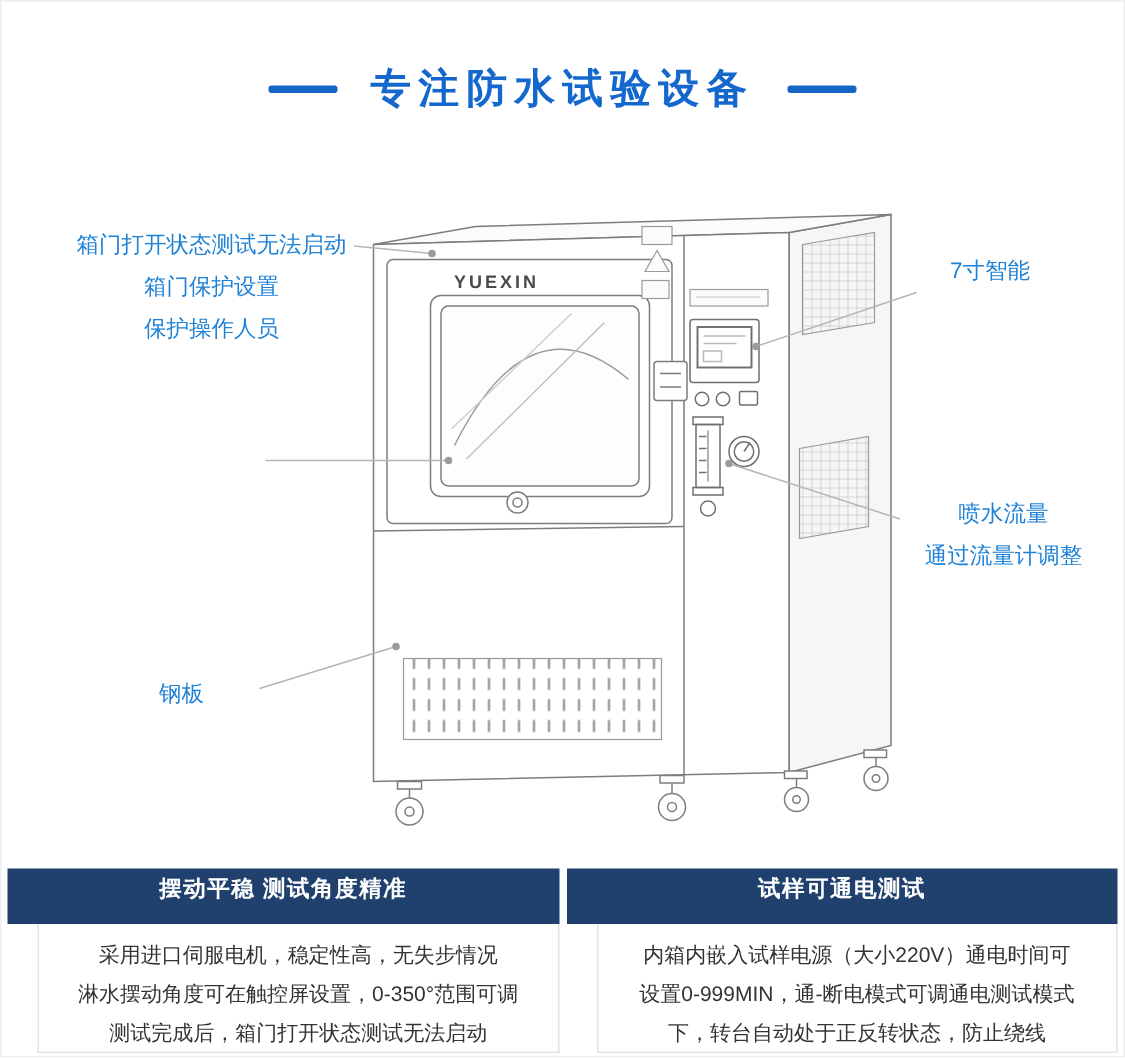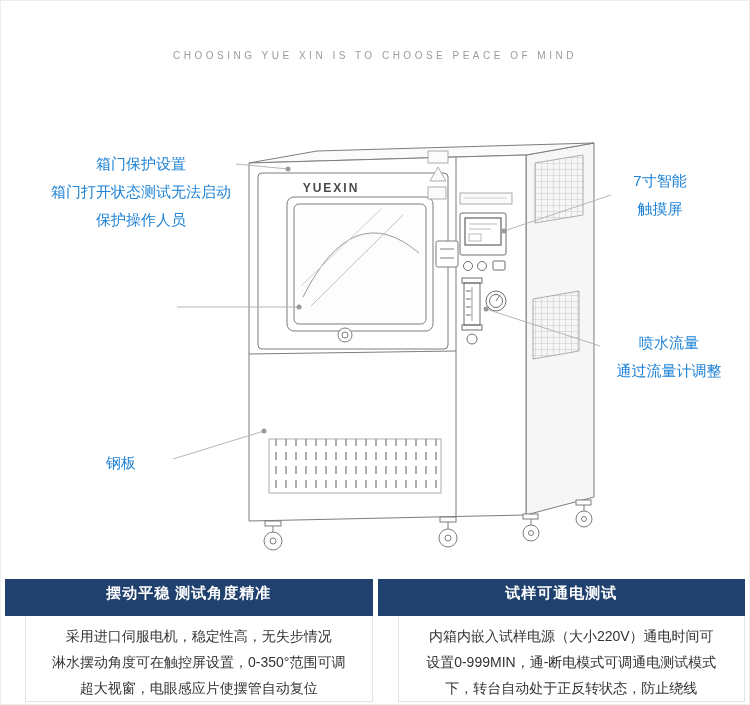--- a/index.html
+++ b/index.html
@@ -31,21 +31,25 @@
     flex:1; border:1px solid #e3e3e3; border-top:none; background:#fff;
     padding-top:7px; font-size:14px; line-height:26px; color:#333; text-align:center;margin-left:20px;
   }
 </style>
 </head>
 <body>
 
 <div class="page">
 
   <div class="header">
-    <div class="subtitle">CHOOSING YUE XIN IS TO CHOOSE PEACE OF MIND</div>
+    <div class="title-row">
+      <span class="title-bar"></span>
+      <span class="page-title">专注防水试验设备</span>
+      <span class="title-bar"></span>
+    </div>
   </div>
 
   <svg class="machine-svg" width="750" height="575" viewBox="0 0 750 575">
     <defs>
       <pattern id="louver" width="10" height="14" patternUnits="userSpaceOnUse">
         <line x1="5" y1="3" x2="5" y2="11" stroke="#8a8a8a" stroke-width="1.4"></line>
       </pattern>
       <pattern id="grid" width="6" height="6" patternUnits="userSpaceOnUse">
         <path d="M 0 0 H 6 M 0 0 V 6" fill="none" stroke="#b5b5b5" stroke-width="0.7"></path>
       </pattern>
@@ -146,47 +150,46 @@
       <line x1="172" y1="458" x2="263" y2="430"></line>
       <circle cx="263" cy="430" r="2.5" fill="#9a9a9a" stroke="none"></circle>
       <line x1="610" y1="194" x2="503" y2="230"></line>
       <circle cx="503" cy="230" r="2.5" fill="#9a9a9a" stroke="none"></circle>
       <line x1="599" y1="345" x2="485" y2="308"></line>
       <circle cx="485" cy="308" r="2.5" fill="#9a9a9a" stroke="none"></circle>
     </g>
   </svg>
 
   <div class="callout" style="left:40px; top:149px; width:200px;">
+    <div>箱门打开状态测试无法启动</div>
     <div>箱门保护设置</div>
-    <div>箱门打开状态测试无法启动</div>
     <div>保护操作人员</div>
   </div>
 
 
   <div class="callout" style="left:60px; top:448px; width:120px;">
     <div>钢板</div>
   </div>
 
   <div class="callout" style="left:600px; top:166px; width:118px;">
     <div>7寸智能</div>
-    <div>触摸屏</div>
   </div>
 
   <div class="callout" style="left:592px; top:328px; width:152px;">
     <div>喷水流量</div>
     <div>通过流量计调整</div>
   </div>
 
   <div class="panels">
     <div class="panel">
       <div class="panel-header">摆动平稳 测试角度精准</div>
       <div class="panel-body">
         <div>采用进口伺服电机，稳定性高，无失步情况</div>
         <div>淋水摆动角度可在触控屏设置，0-350°范围可调</div>
-        <div>超大视窗，电眼感应片使摆管自动复位</div>
+        <div>测试完成后，箱门打开状态测试无法启动</div>
       </div>
     </div>
     <div class="panel">
       <div class="panel-header">试样可通电测试</div>
       <div class="panel-body">
         <div>内箱内嵌入试样电源（大小220V）通电时间可</div>
         <div>设置0-999MIN，通-断电模式可调通电测试模式</div>
         <div>下，转台自动处于正反转状态，防止绕线</div>
       </div>
     </div>

